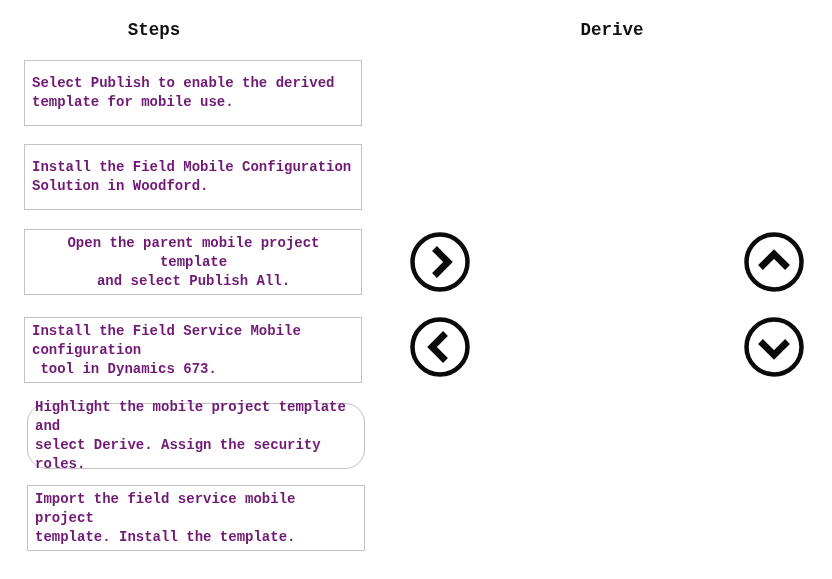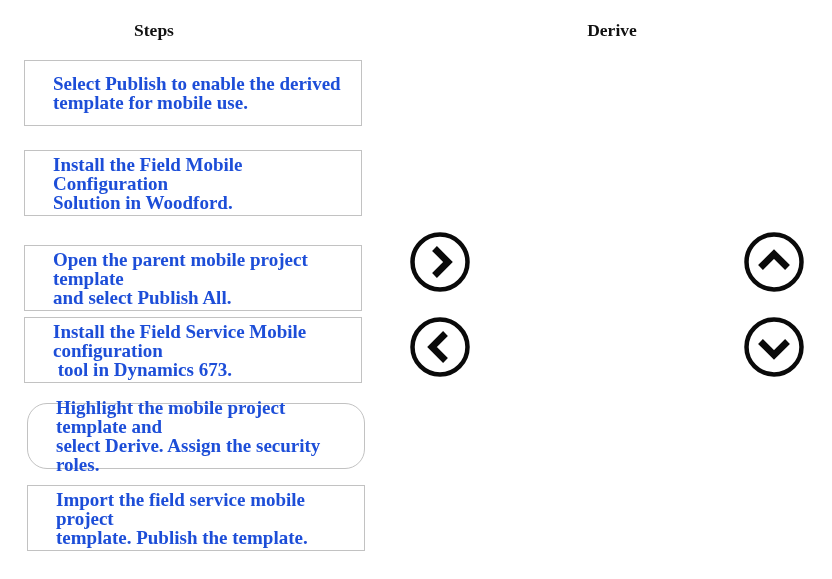--- a/index.html
+++ b/index.html
@@ -1,21 +1,21 @@
 <!DOCTYPE html>
 <html><head>
 <meta charset="utf-8">
 <style>
   html, body { margin: 0; padding: 0; background: #ffffff; }
   .canvas {
     position: relative;
     width: 832px;
     height: 579px;
     background: #ffffff;
-    font-family: Liberation Serif, serif;
+    font-family: Liberation Mono, monospace;
     overflow: hidden;
   }
   .col-title {
     position: absolute;
     top: 20px;
     transform: translateX(-50%);
     font-size: 17.5px;
     font-weight: 700;
     color: #111111;
     white-space: nowrap;
@@ -26,26 +26,25 @@
     height: 66px;
     box-sizing: border-box;
     border: 1px solid #c2c2c2;
     background: #ffffff;
     display: flex;
     align-items: center;
     padding: 0 6px 0 7px;
     cursor: pointer;
   }
   .step-text {
-    font-size: 19px;
+    font-size: 14px;
     font-weight: 700;
     line-height: 19px;
-    color: #1d4ed8;
+    color: #701a75;
     white-space: pre-wrap;
-    margin-left: 21px;
   }
   .circle-btn {
     position: absolute;
     width: 60px;
     height: 60px;
     padding: 0;
     margin: 0;
     border: none;
     background: transparent;
     cursor: pointer;
@@ -70,43 +69,43 @@
 <div class="canvas">
 
   <div class="col-title" style="left:154px;">Steps</div>
   <div class="col-title" style="left:612px;">Derive</div>
 
   <div class="step-box" style="left:24px; top:60px;">
     <span class="step-text">Select Publish to enable the derived
 template for mobile use.</span>
   </div>
 
-  <div class="step-box" style="left:24px; top:150px;">
+  <div class="step-box" style="left:24px; top:144px;">
     <span class="step-text">Install the Field Mobile Configuration
 Solution in Woodford.</span>
   </div>
 
-  <div class="step-box" style="left:24px; top:245px;">
+  <div class="step-box" style="left:24px; top:229px;text-align:center;">
     <span class="step-text">Open the parent mobile project template
 and select Publish All.</span>
   </div>
 
   <div class="step-box" style="left:24px; top:317px;">
     <span class="step-text">Install the Field Service Mobile configuration
  tool in Dynamics 673.</span>
   </div>
 
   <div class="step-box" style="left:27px; top:403px;border-radius:20px;">
     <span class="step-text">Highlight the mobile project template and
 select Derive. Assign the security roles.</span>
   </div>
 
   <div class="step-box" style="left:27px; top:485px;">
     <span class="step-text">Import the field service mobile project
-template. Publish the template.</span>
+template. Install the template.</span>
   </div>
 
   <button class="circle-btn" style="left:410px; top:232px;">
     <svg viewBox="0 0 60 60">
       <circle cx="30" cy="30" r="27.5"></circle>
       <polyline points="24.5,16.5 38,30 24.5,43.5"></polyline>
     </svg>
   </button>
 
   <button class="circle-btn" style="left:410px; top:317px;">

